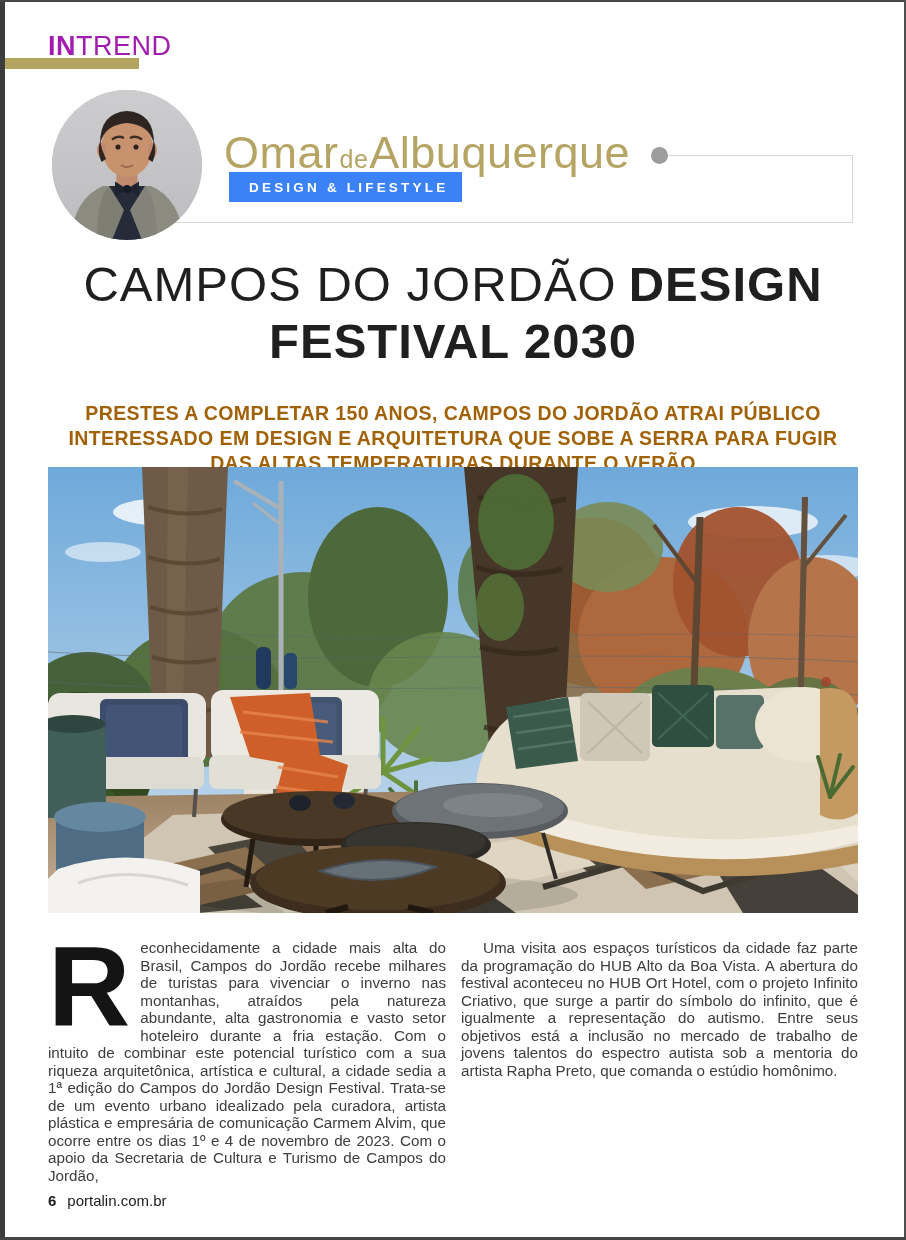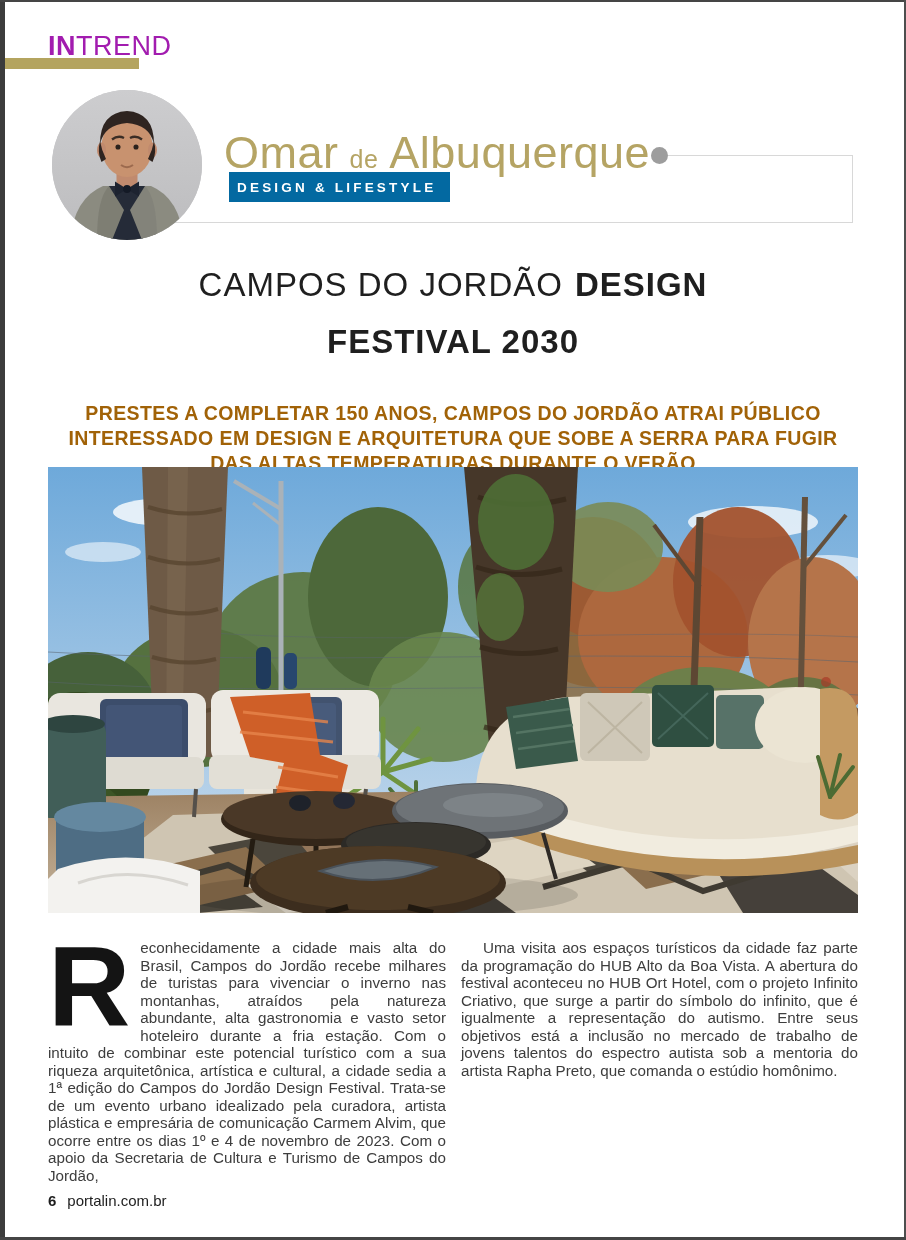--- a/index.html
+++ b/index.html
@@ -23,27 +23,27 @@
   
   .frame-line{position:absolute;background:#d8d8d8;z-index:1;}
   .frame-top{left:668px;top:155px;width:185px;height:1px;}
   .frame-right{left:852px;top:155px;width:1px;height:68px;}
   .frame-bottom{left:118px;top:222px;width:735px;height:1px;}
   .frame-left{left:118px;top:155px;width:1px;height:68px;}
   .conn-dot{position:absolute;left:651px;top:147px;width:17px;height:17px;border-radius:50%;background:#9d9d9d;z-index:2;}
   .avatar{position:absolute;left:52px;top:90px;width:150px;height:150px;border-radius:50%;overflow:hidden;background:#c6c6c8;z-index:3;}
   .avatar svg{display:block;width:100%;height:100%;}
   .author-name{position:absolute;left:224px;top:127px;color:#b5a464;font-size:45px;font-weight:400;white-space:nowrap;z-index:3;letter-spacing:.5px;}
-  .name-de{font-size:25px;margin:0 11px;text-align:right;}
-  .badge{position:absolute;left:229px;top:172px;background:#0369a1;color:#ffffff;
-    font-size:13.5px;font-weight:700;letter-spacing:3.2px;padding:8px 14px 7px 8px;z-index:3;}
+  .name-de{font-size:25px;margin:0 1px;text-align:right;}
+  .badge{position:absolute;left:229px;top:172px;background:#3b82f6;color:#ffffff;
+    font-size:13.5px;font-weight:700;letter-spacing:3.2px;padding:8px 14px 7px 20px;z-index:3;}
 
   
   .title{position:absolute;left:0;top:256px;width:906px;text-align:center;color:#1f1f1f;
-    font-size:33px;line-height:57px;letter-spacing:1px;z-index:3;}
+    font-size:49px;line-height:57px;letter-spacing:1px;z-index:3;}
   .t-light{font-weight:300;margin-right:12px;}
   .t-bold{font-weight:800;}
   .subtitle{position:absolute;left:68px;top:381px;width:770px;text-align:center;color:#a16207;
     font-weight:700;font-size:19.5px;line-height:25px;letter-spacing:.4px;z-index:3;}
 
   
   .photo{position:absolute;left:48px;top:467px;width:810px;height:446px;z-index:3;}
   .photo svg{display:block;width:100%;height:100%;}
 
   

